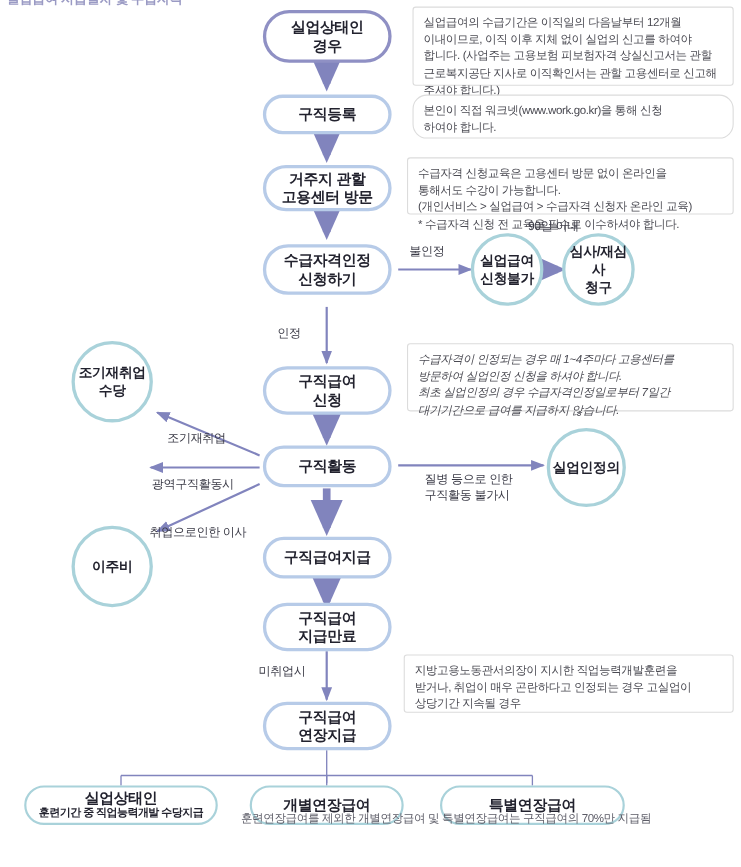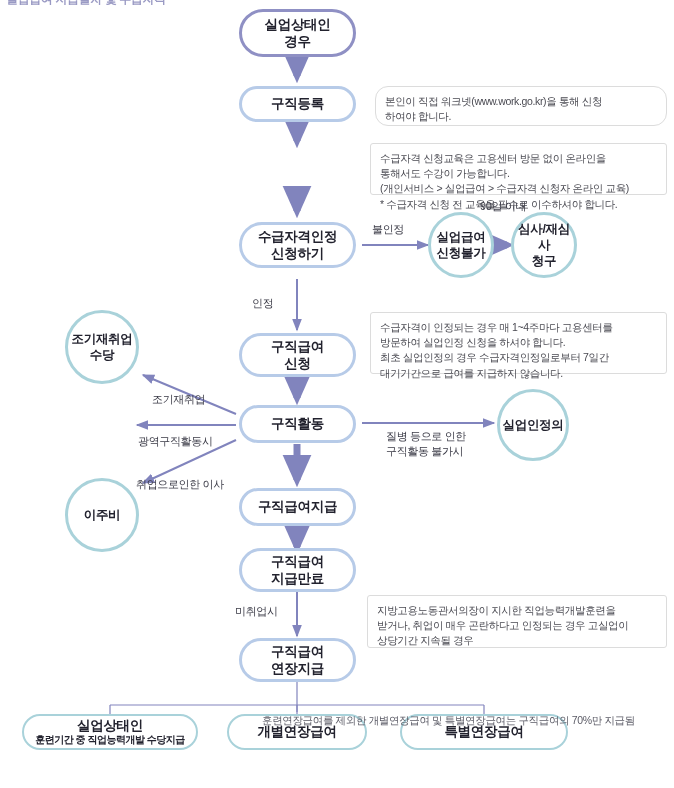--- a/index.html
+++ b/index.html
@@ -167,20 +167,26 @@
     <span>
       <span class="stack">실업상태인</span>
       <span class="stack">경우</span>
     </span>
   </div>
 
   <div class="node pill" style="left:239px;top:86px;width:117px;height:36px;">
     <span>구직등록</span>
   </div>
 
+  <div class="node pill" style="left:239px;top:150px;width:117px;height:42px;">
+    <span>
+      <span class="stack">거주지 관할</span>
+      <span class="stack">고용센터 방문</span>
+    </span>
+  </div>
 
   <div class="node pill" style="left:239px;top:222px;width:117px;height:46px;">
     <span>
       <span class="stack">수급자격인정</span>
       <span class="stack">신청하기</span>
     </span>
   </div>
 
   <div class="node pill" style="left:239px;top:333px;width:117px;height:44px;">
     <span>
@@ -234,30 +240,35 @@
 
 
   <div class="node circ" style="left:65px;top:478px;width:74px;height:74px;">
     <span>이주비</span>
   </div>
 
   <div class="node circ" style="left:497px;top:389px;width:72px;height:72px;">
     <span>실업인정의</span>
   </div>
 
+  <div class="note" style="left:375px;top:6px;width:292px;height:72px;">실업급여의 수급기간은 이직일의 다음날부터 12개월
+이내이므로, 이직 이후 지체 없이 실업의 신고를 하여야
+합니다.  (사업주는 고용보험 피보험자격 상실신고서는 관할
+근로복지공단 지사로 이직확인서는 관할 고용센터로 신고해
+주셔야 합니다.)</div>
 
   <div class="note" style="left:375px;top:86px;width:292px;height:40px;border-radius:13px;">본인이 직접 워크넷(www.work.go.kr)을 통해 신청
 하여야 합니다.</div>
 
   <div class="note" style="left:370px;top:143px;width:297px;height:52px;">수급자격 신청교육은 고용센터 방문 없이 온라인을
 통해서도 수강이 가능합니다.
 (개인서비스 &gt; 실업급여 &gt; 수급자격 신청자 온라인 교육)
 * 수급자격 신청 전 교육을 필수로 이수하셔야 합니다.</div>
 
-  <div class="note" style="left:370px;top:312px;width:297px;height:62px;">수급자격이 인정되는 경우 매 1~4주마다 고용센터를
+  <div class="note" style="left:370px;top:312px;width:297px;height:62px;font-style:italic;">수급자격이 인정되는 경우 매 1~4주마다 고용센터를
 방문하여 실업인정 신청을 하셔야 합니다.
 최초 실업인정의 경우 수급자격인정일로부터 7일간
 대기기간으로 급여를 지급하지 않습니다.</div>
 
   <div class="note" style="left:367px;top:595px;width:300px;height:53px;">지방고용노동관서의장이 지시한 직업능력개발훈련을
 받거나, 취업이 매우 곤란하다고 인정되는 경우 고실업이
 상당기간 지속될 경우</div>
 
   <div class="elabel" style="left:372px;top:222px;">불인정</div>
 
@@ -284,15 +295,15 @@
   </div>
 
   <div class="node pill teal" style="left:227px;top:714px;width:140px;height:36px;">
     <span>개별연장급여</span>
   </div>
 
   <div class="node pill teal" style="left:400px;top:714px;width:168px;height:36px;">
     <span>특별연장급여</span>
   </div>
 
-  <div class="footnote" style="left:219px;top:714px;margin-left:43px;">훈련연장급여를 제외한 개별연장급여 및 특별연장급여는 구직급여의 70%만 지급됨</div>
+  <div class="footnote" style="left:219px;top:737px;">훈련연장급여를 제외한 개별연장급여 및 특별연장급여는 구직급여의 70%만 지급됨</div>
 
 </div>
 
 </body></html>

